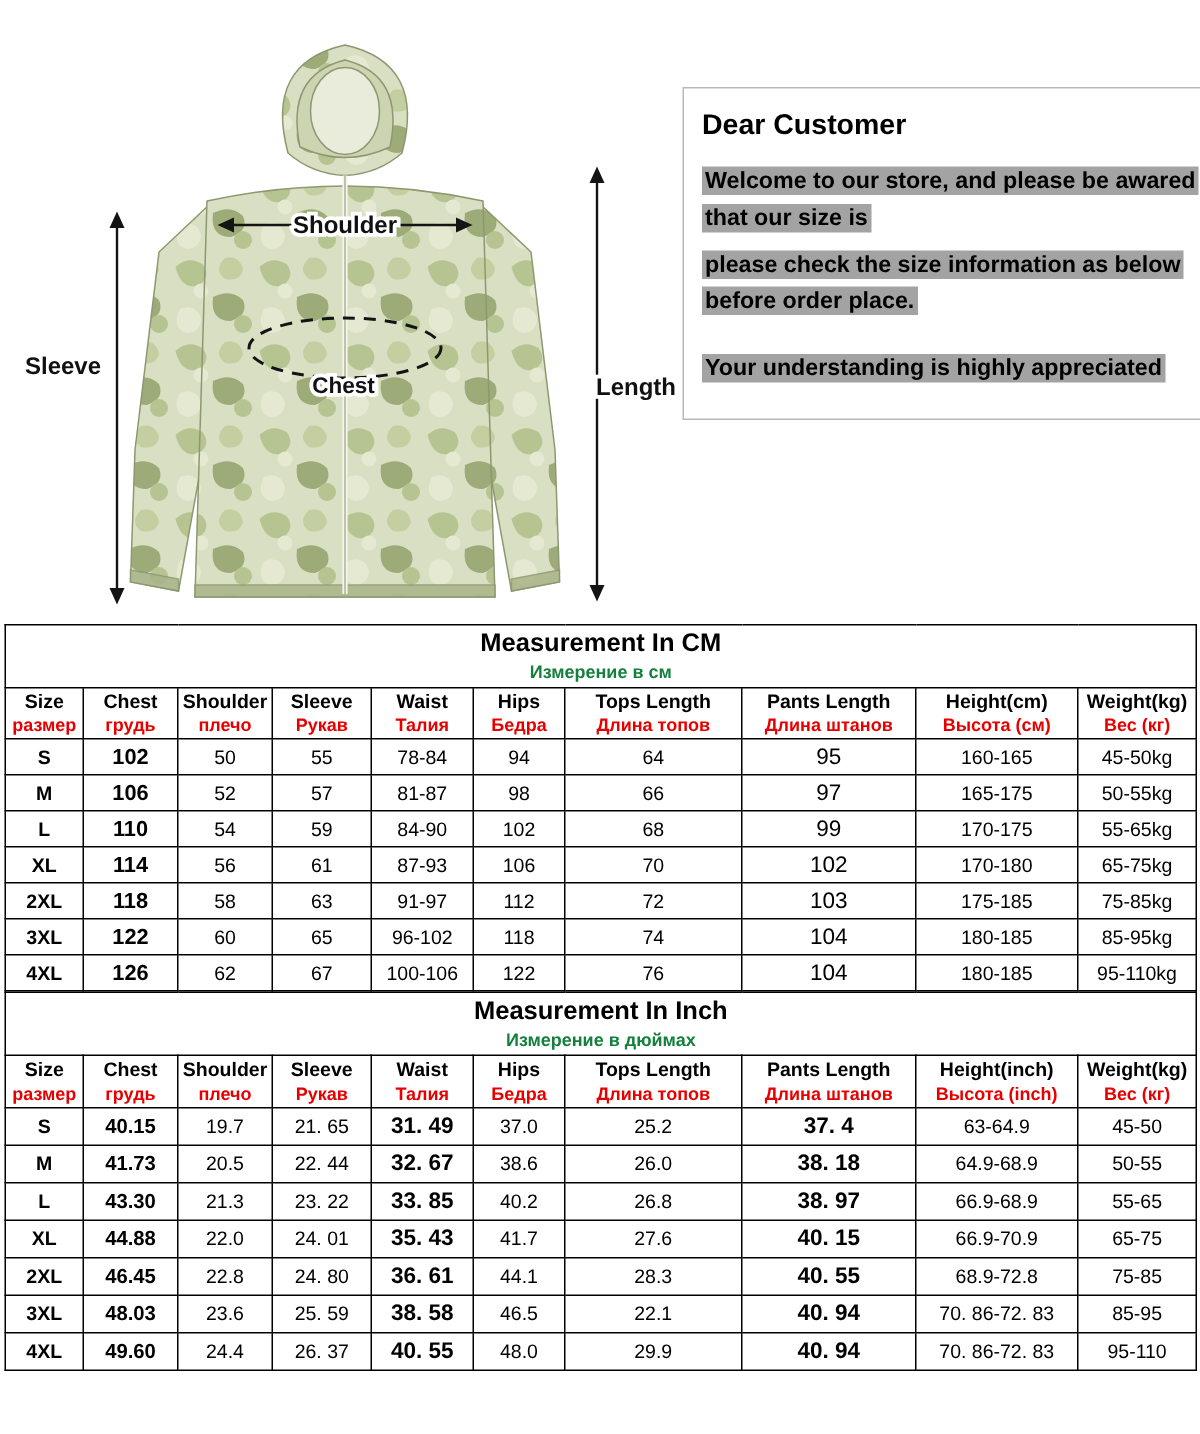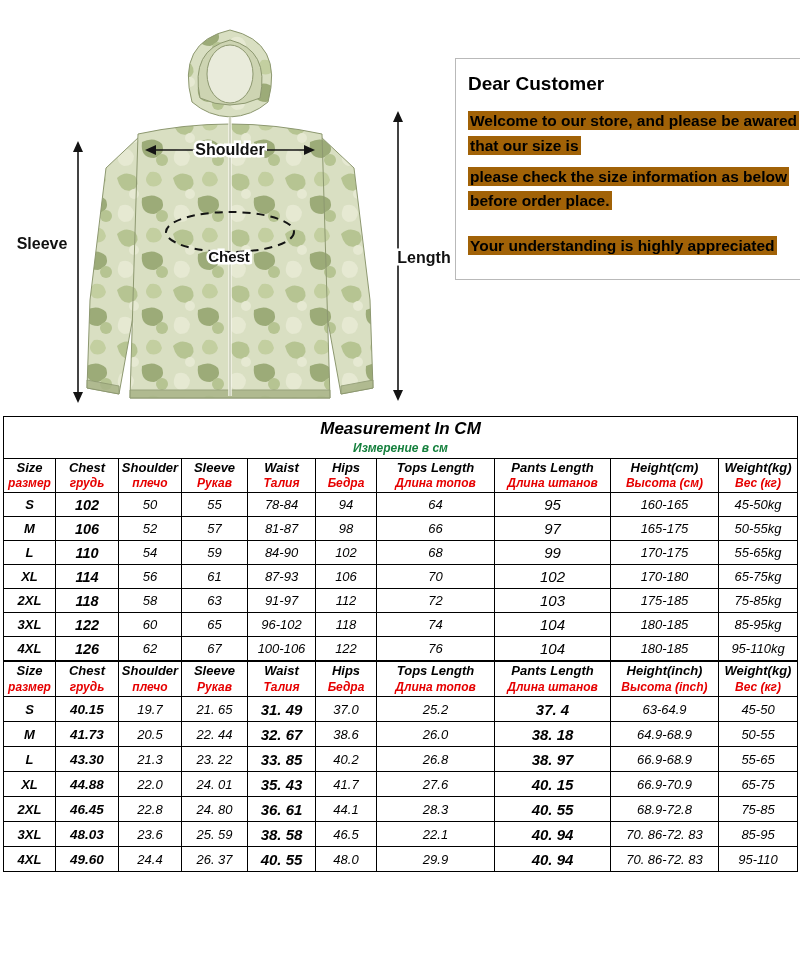--- a/index.html
+++ b/index.html
@@ -14,31 +14,31 @@
   .top { position:relative; width:800px; height:416px; background:#fff; }
   .jacket-svg { position:absolute; left:0; top:0; }
 
   .notice {
     position:absolute; left:455px; top:58px; width:383px; min-height:222px;
     border:1px solid #b9b9b9; background:#fff; padding:12px 10px 14px 12px;
   }
   .notice-title { font-size:19px; font-weight:bold; margin:2px 0 14px 0; }
   .notice p { margin:0 0 6px 0; line-height:1.55; }
   .hl {
-    background:#a16207; font-weight:bold; font-size:15.5px;
+    background:#a3a3a3; font-weight:bold; font-size:15.5px;
     -webkit-box-decoration-break:clone; box-decoration-break:clone;
     padding:1px 2px;
   }
   .asian-line { margin:2px 0 2px 0 !important; }
   .asian { color:#ee1c0f; font-size:25px; font-weight:bold; letter-spacing:.5px; }
   .asian-dot { font-size:20px; font-weight:bold; color:#111; }
   .appreciate { margin-top:20px !important; }
 
   
-  .tables { width:644px; padding:0 3px;font-style:italic; }
+  .tables { width:644px; padding:0 3px; }
   table.size-table {
     border-collapse:collapse; table-layout:fixed; width:794px; margin:0 auto;
   }
   table.size-table th, table.size-table td {
     border:1px solid #000; text-align:center; vertical-align:middle; padding:1px 0;
     overflow:hidden; white-space:nowrap;
   }
   .title-cell { padding:2px 0; }
   .t-en { font-size:17px; font-weight:bold; line-height:1.35; }
   .t-ru { font-size:12px; font-weight:bold; color:#15803d; line-height:1.3; }
@@ -288,20 +288,26 @@
         <col style="width:66px">
           <col style="width:68px">
           <col style="width:61px">
         <col style="width:118px">
           <col style="width:116px">
           <col style="width:108px">
         <col style="width:79px">
       </colgroup>
       <thead>
         <tr>
+          <th colspan="10" class="title-cell">
+            <div class="t-en">Measurement In Inch</div>
+            <div class="t-ru">Измерение в дюймах</div>
+          </th>
+        </tr>
+        <tr>
             <th>
               <div class="h-en">Size</div>
               <div class="h-ru">размер</div>
             </th>
             <th>
               <div class="h-en">Chest</div>
               <div class="h-ru">грудь</div>
             </th>
             <th>
               <div class="h-en">Shoulder</div>

